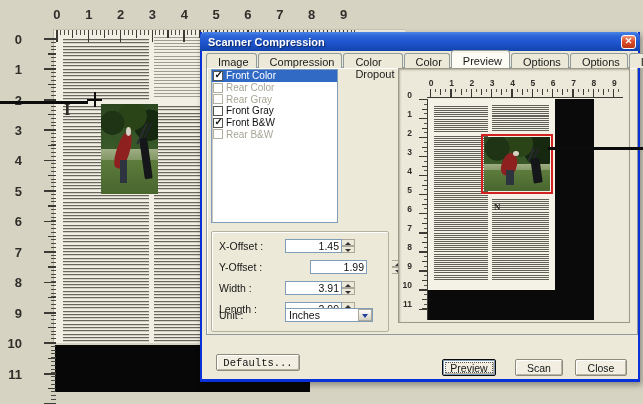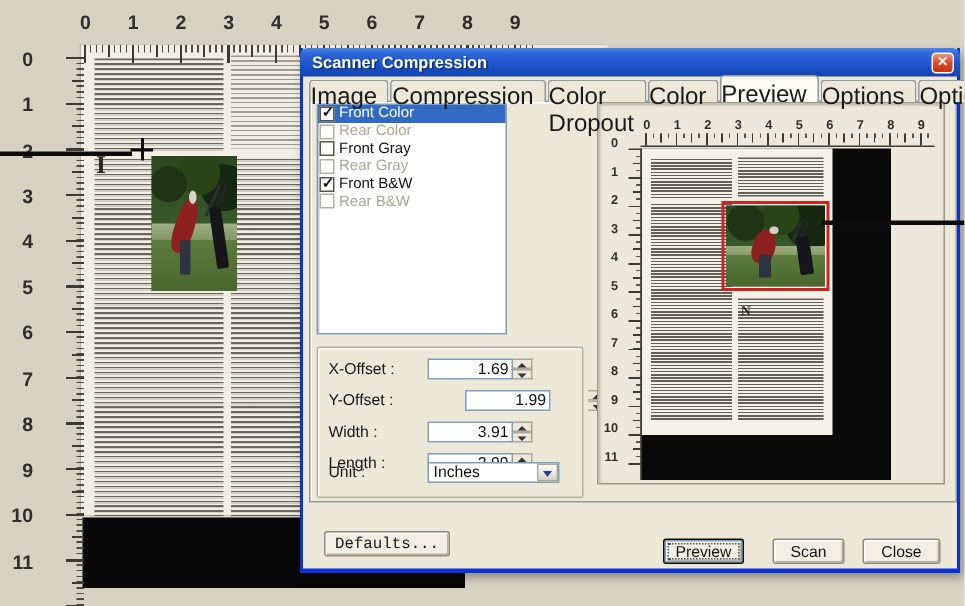--- a/index.html
+++ b/index.html
@@ -59,22 +59,22 @@
             box-shadow:2px 3px 6px rgba(0,0,0,.35); }
   .titlebar { position:absolute; left:-2px; top:0; width:440px; height:19px;
               background:linear-gradient(180deg,#4a86e8 0%,#2f66d8 20%,#1e55cf 55%,#1243ae 100%);
               border-radius:5px 5px 0 0; display:flex; align-items:center; }
   .title-text { color:#fff; font-size:11px; font-weight:bold; padding-left:8px; text-shadow:1px 1px 1px rgba(0,0,0,.5); }
   .close-btn { position:absolute; right:4px; top:2.5px; width:15px; height:14px;
                background:linear-gradient(#f09678,#dd4f2b 45%,#bd3513); border:1px solid #fff; border-radius:3px;
                color:#fff; font-size:9px; font-weight:bold; display:flex; align-items:center; justify-content:center; line-height:1; }
 
   .tabstrip { position:absolute; left:4px; top:19px; height:17px; display:flex; align-items:flex-end; z-index:3; }
-  .tab { font-size:16px; color:#1a1a1a; background:#ece9d8; border:1px solid #919b9c; border-bottom:none;
-         border-radius:3px 3px 0 0; padding:2px 7px 2px 0; margin-right:1px; height:15px; }
+  .tab { font-size:11px; color:#1a1a1a; background:#ece9d8; border:1px solid #919b9c; border-bottom:none;
+         border-radius:3px 3px 0 0; padding:2px 7px 2px 11px; margin-right:1px; height:15px; }
   .tab.active { background:#fcfbf4; height:18px; padding-top:4px; position:relative; z-index:4; box-shadow:inset 0 2px 0 #f7f5ea; }
   .tabpage { position:absolute; left:4px; top:35px; width:432px; height:268px; background:#ece9d8;
              border:1px solid #919b9c; box-shadow:inset 1px 1px 0 #fff; }
 
   
   .listbox { position:absolute; left:4px; top:1px; width:127px; height:154px; background:#fff;
              border:1px solid #7f9db9; box-shadow:inset 1px 1px 0 #c9c9c1; }
   .lrow { display:flex; align-items:center; height:11.7px; padding-left:1px; font-size:10px; color:#111; }
   .lrow.selected { background:#316ac5; color:#fff; }
   .lrow:not(.enabled) { color:#a8a595; }
@@ -216,46 +216,46 @@
       <div class="lrow checked enabled selected">
             <span class="cb">
               <span class="check">✓</span>
             </span>
             <span class="llabel">Front Color</span>
           </div>
           <div class="lrow">
             <span class="cb"></span>
             <span class="llabel">Rear Color</span>
           </div>
+          <div class="lrow">
+            <span class="cb"></span>
+            <span class="llabel">Rear Gray</span>
+          </div>
           <div class="lrow enabled">
             <span class="cb"></span>
             <span class="llabel">Front Gray</span>
           </div>
-          <div class="lrow">
-            <span class="cb"></span>
-            <span class="llabel">Rear Gray</span>
-          </div>
           <div class="lrow checked enabled">
             <span class="cb">
               <span class="check">✓</span>
             </span>
             <span class="llabel">Front B&amp;W</span>
           </div>
           <div class="lrow">
             <span class="cb"></span>
             <span class="llabel">Rear B&amp;W</span>
           </div>
         </div>
 
       <div class="groupbox"></div>
       <div>
 
       <div class="frow offset-row" style="top: 171px; left: 12px;">
             <span class="flabel">X-Offset :</span>
-            <span class="tbox">1.69</span>
+            <span class="tbox">1.45</span>
             <span class="spinner">
               <span class="spinbtn spin-up"></span>
               <span class="spinbtn spin-down"></span>
             </span>
           </div>
           <div class="frow offset-row" style="top: 192px; left: 12px; gap: 25px;">
             <span class="flabel">Y-Offset :</span>
             <span class="tbox">1.99</span>
             <span class="spinner">
               <span class="spinbtn spin-up"></span>

